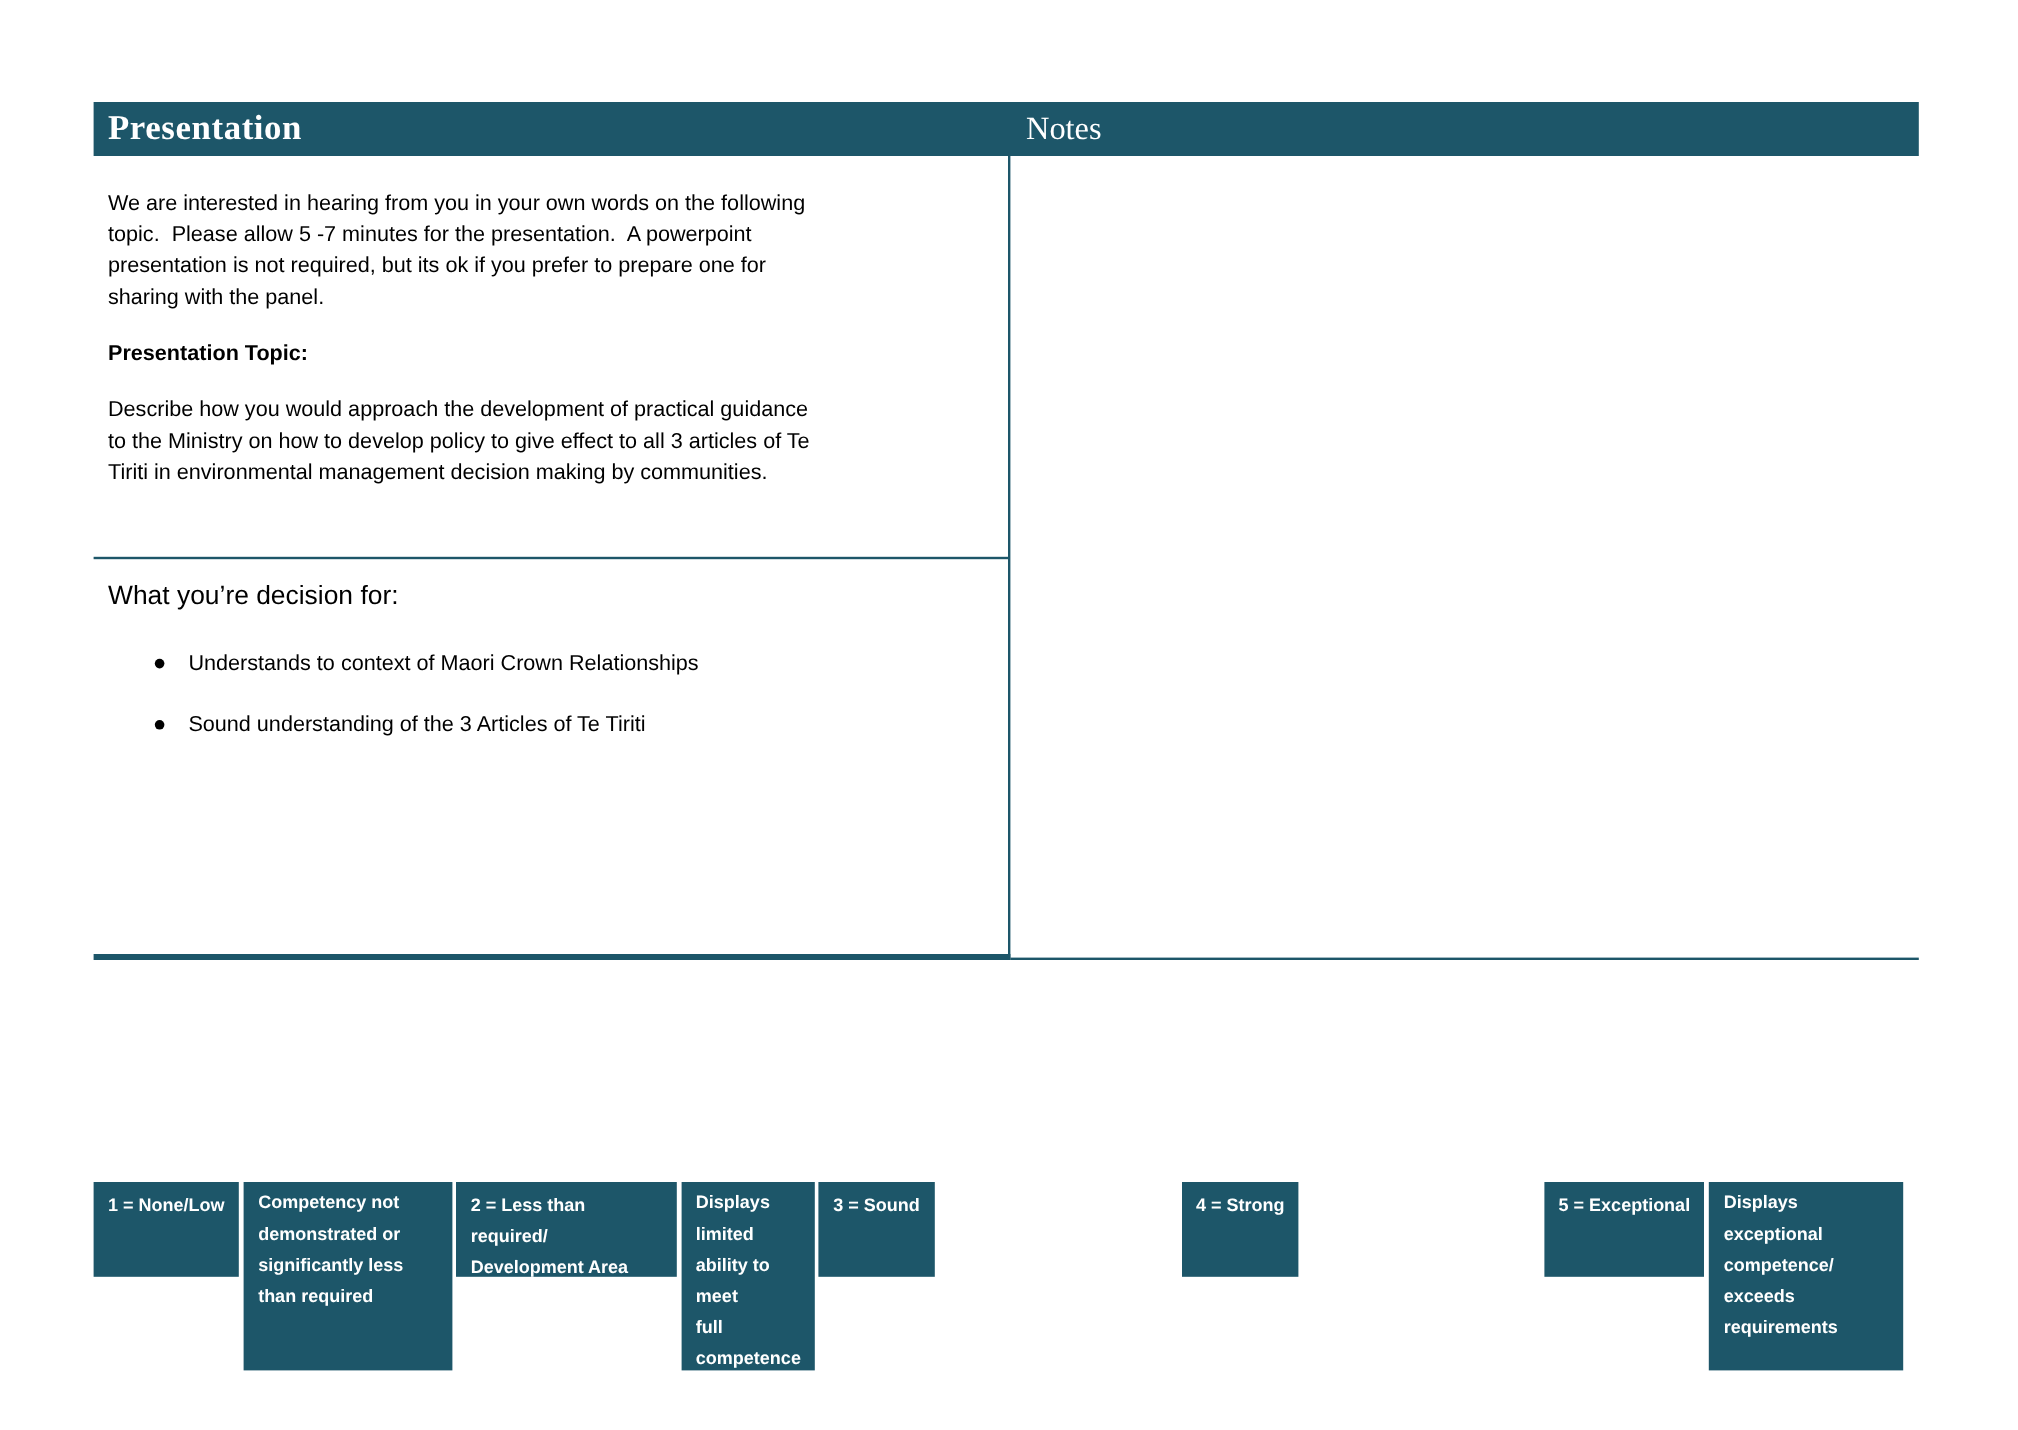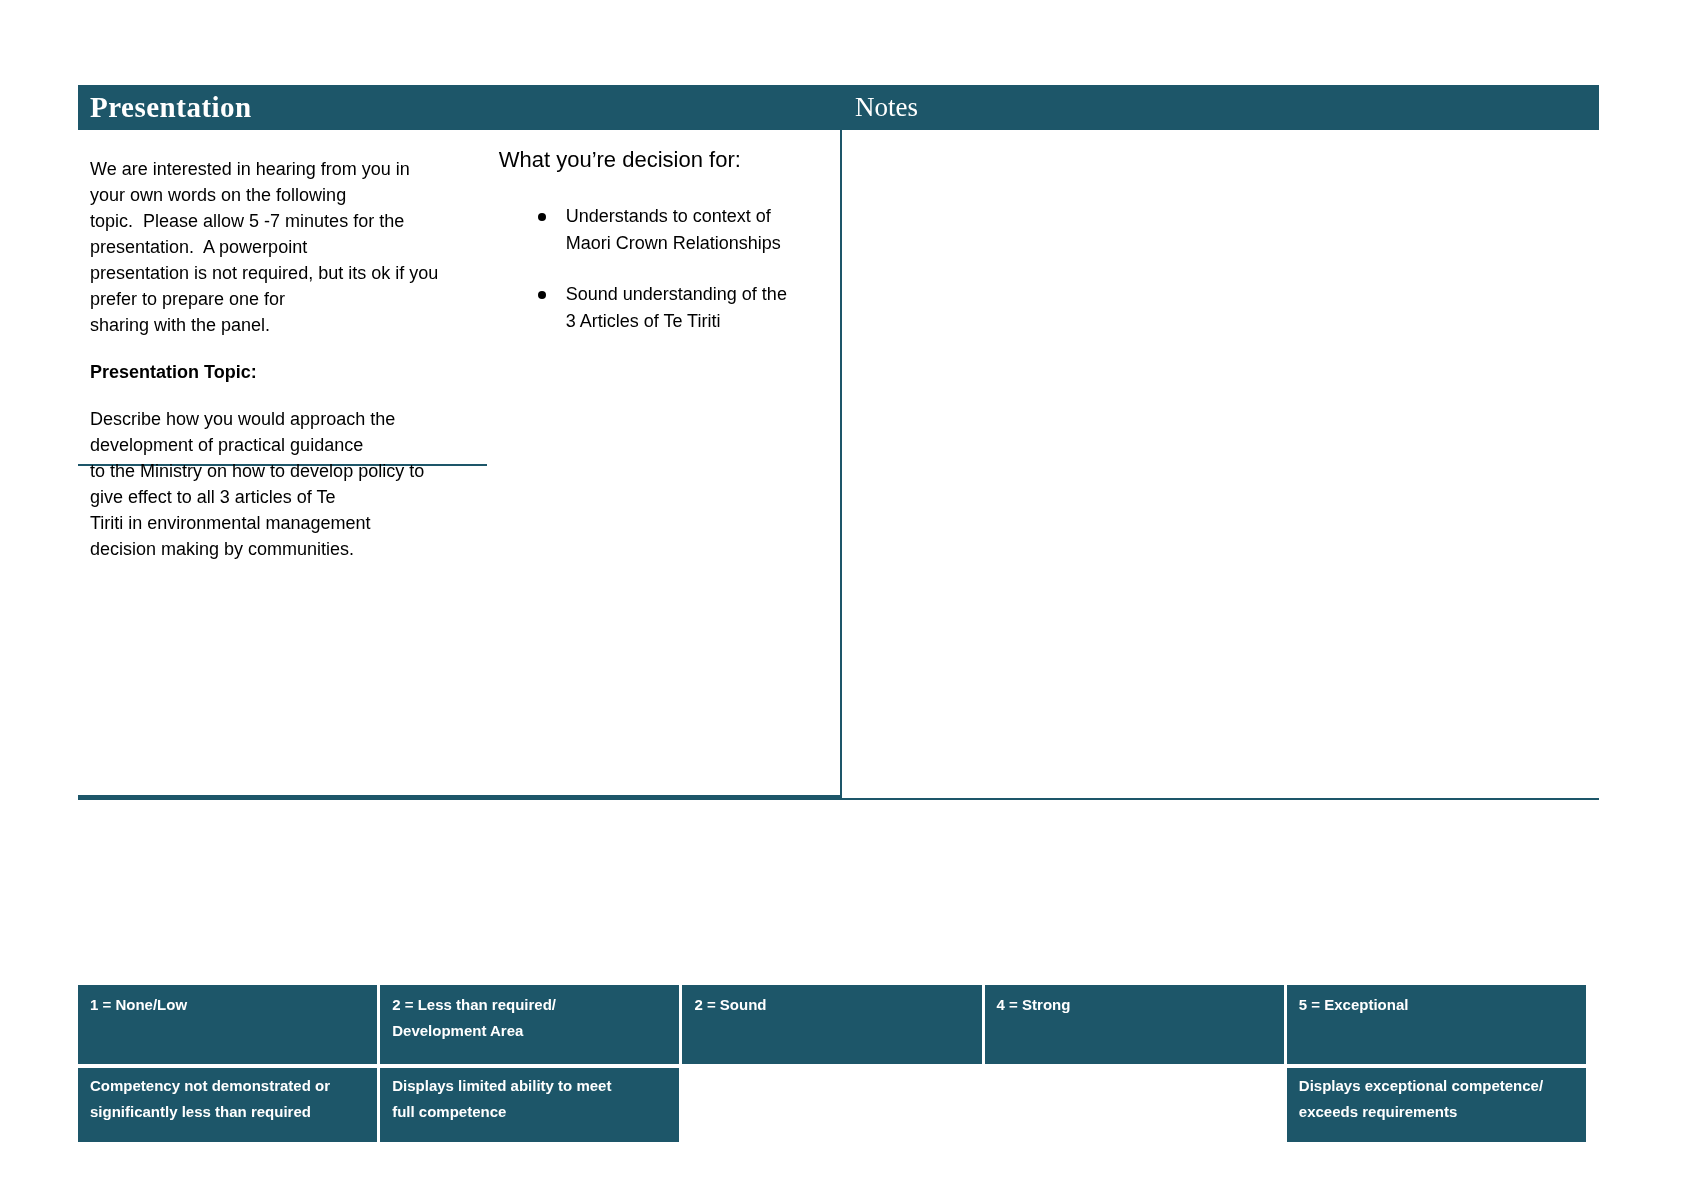--- a/index.html
+++ b/index.html
@@ -25,21 +25,21 @@
     width: 764px; box-sizing: border-box; padding-left: 12px;
     font-size: 29px; font-weight: bold; letter-spacing: 0.5px;
   }
   .mh-right { flex: 1; padding-left: 13px; font-size: 27px; }
 
   .main-body { display: flex; height: 670px; }
   .col-left {
     width: 764px; box-sizing: border-box;
     border-right: 2px solid var(--teal);
     border-bottom: 5px solid var(--teal);
-    display: flex; 
+    display: flex; flex-direction: column;
   }
   .col-right {
     flex: 1; box-sizing: border-box;
     border-bottom: 2px solid var(--teal);
   }
 
   .section-topic {
     height: 336px; box-sizing: border-box;
     border-bottom: 2px solid var(--teal);
     padding: 26px 46px 0 12px;
@@ -62,21 +62,21 @@
     content: ""; position: absolute; left: 1px; top: 10px;
     width: 8px; height: 8px; border-radius: 50%; background: #000000;
   }
 
   
   .rating-table {
     position: absolute; left: 78px; top: 985px;
     width: 1508px; height: 157px;
     display: flex; gap: 3px;
   }
-  .rating-col { flex: 1; display: flex; flex-direction: column; gap: 4px; }
+  .rating-col { flex: 1; display: flex; gap: 4px; }
   .rating-header {
     height: 79px; box-sizing: border-box; background: var(--teal);
     color: #ffffff; font-weight: bold; font-size: 15px; line-height: 26px;
     padding: 7px 12px 0; white-space: pre-line;
   }
   .rating-desc {
     flex: 1; box-sizing: border-box; background: var(--teal);
     color: #ffffff; font-size: 15px; line-height: 26px;
     padding: 5px 12px 0; white-space: pre-line; font-weight: bold;
   }
@@ -132,21 +132,21 @@
     </div>
 
     <div class="rating-col">
       <div class="rating-header">2 = Less than required/
 Development Area</div>
       <div class="rating-desc">Displays limited ability to meet
 full competence</div>
     </div>
 
     <div class="rating-col">
-      <div class="rating-header">2 = Sound</div>
+      <div class="rating-header">3 = Sound</div>
     </div>
 
     <div class="rating-col">
       <div class="rating-header">4 = Strong</div>
     </div>
 
     <div class="rating-col">
       <div class="rating-header">5 = Exceptional</div>
       <div class="rating-desc">Displays exceptional competence/
 exceeds requirements</div>

